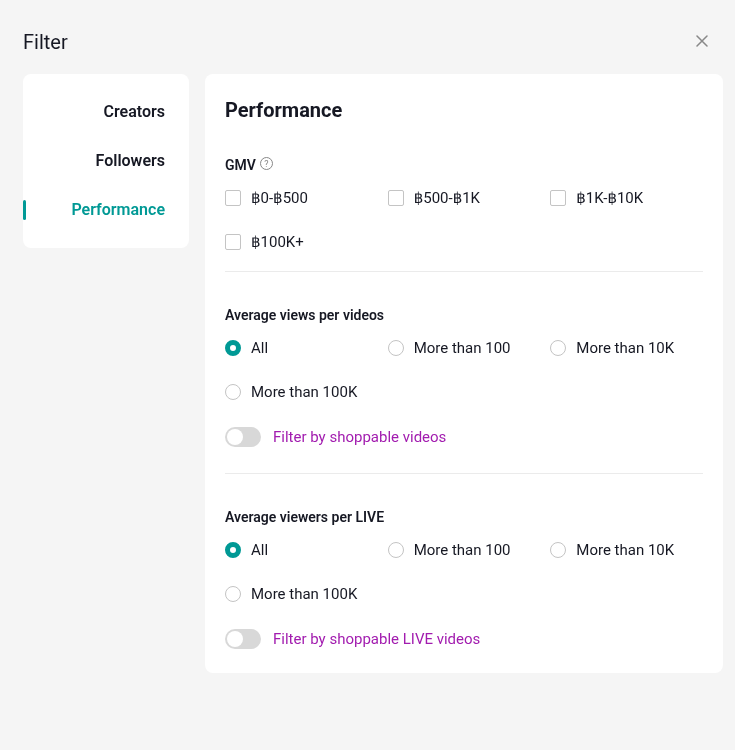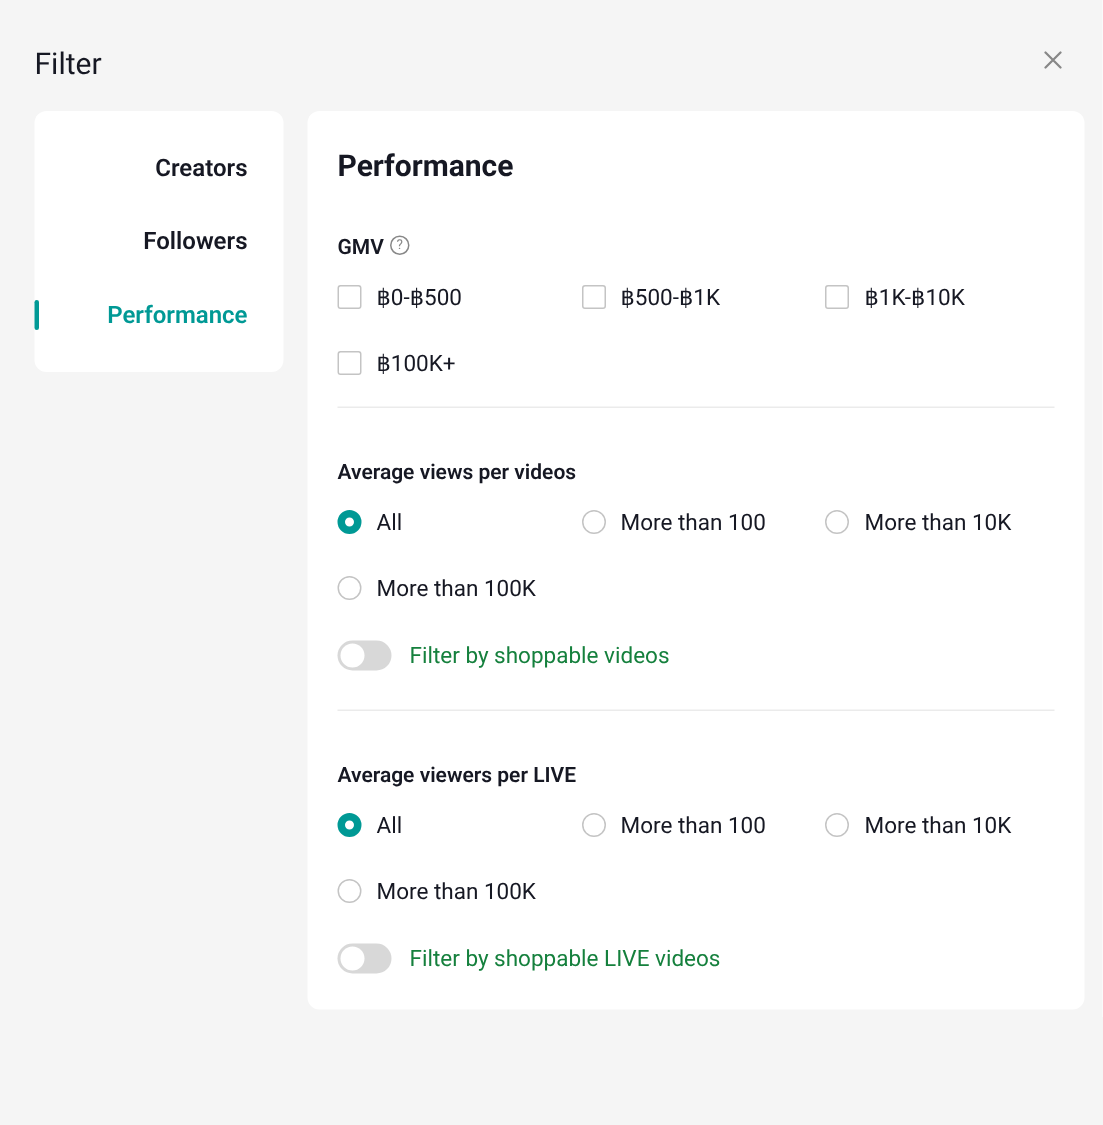--- a/index.html
+++ b/index.html
@@ -172,21 +172,21 @@
       position: absolute;
       width: 16px;
       height: 16px;
       background: #fff;
       border-radius: 50%;
       top: 2px;
       left: 2px;
     }
     .toggle-label {
       font-size: 15px;
-      color: #15803d;
+      color: #a21caf;
     }
   </style>
 </head>
 <body>
 
 <div class="modal-header">
   <h2 class="modal-title">Filter</h2>
   <button class="close-btn">
     <span>
       <svg width="12" height="12" viewBox="0 0 12 12">

